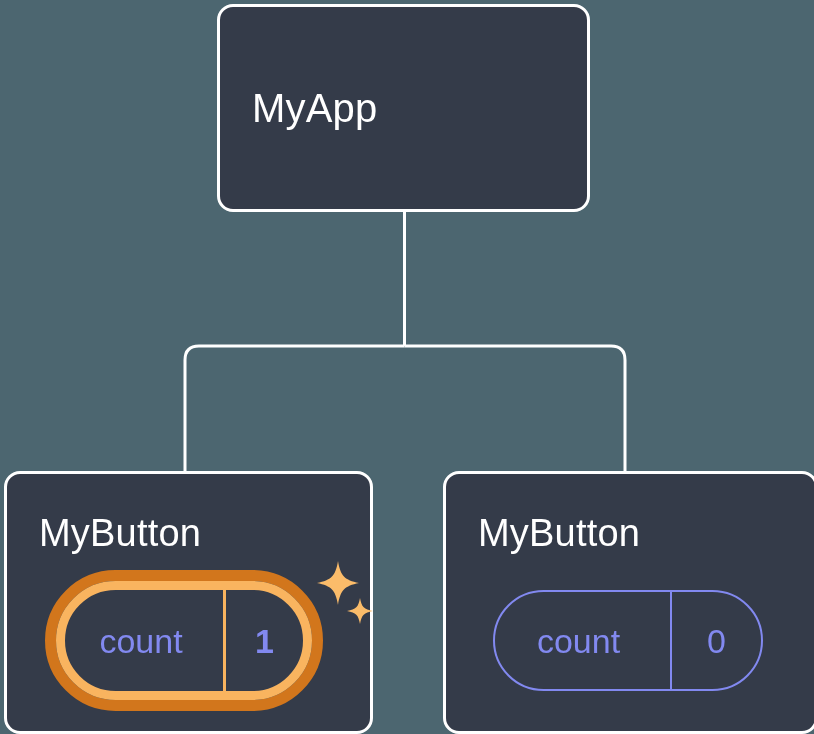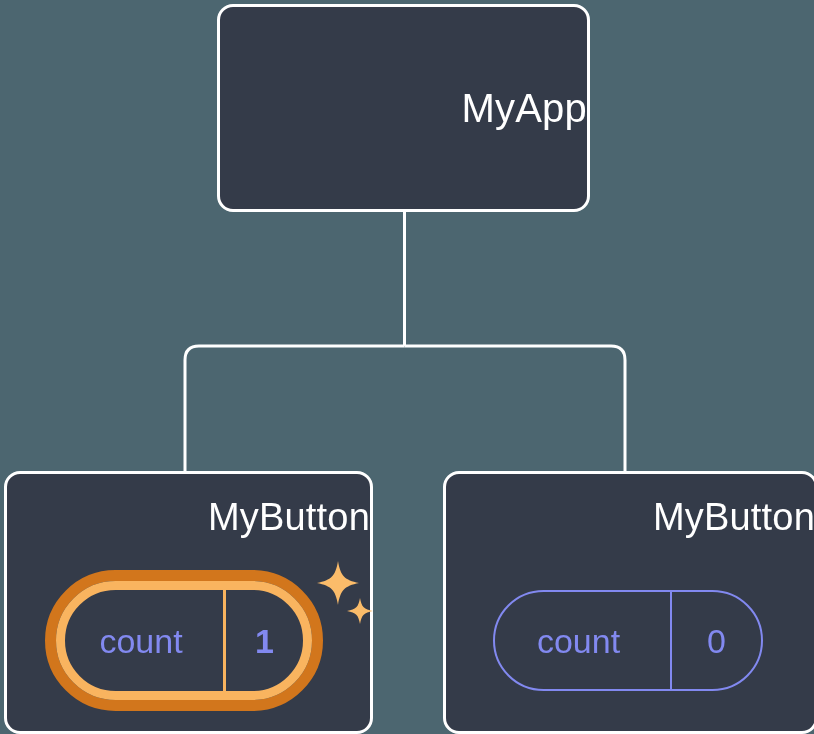--- a/index.html
+++ b/index.html
@@ -36,21 +36,21 @@
 
   
   .node {
     position: absolute;
     box-sizing: border-box;
     background: #343b49;
     border: 3px solid #ffffff;
     border-radius: 16px;
     display: flex;
     flex-direction: column;
-    align-items: flex-end;
+    align-items: flex-start;
     padding-left: 32px;
   }
 
   .node-root {
     left: 217px;
     top: 4px;
     width: 373px;
     height: 208px;
     justify-content: center;
   }
@@ -79,21 +79,21 @@
     line-height: 1;
     white-space: nowrap;
   }
 
   .node-root .node-title {
     font-size: 40px;
   }
 
   .node-left .node-title,
   .node-right .node-title {
-    margin-top: 24px;
+    margin-top: 40px;
   }
 
   
   .pill-wrap {
     position: absolute;
     display: flex;
     align-items: center;
     justify-content: flex-start;
   }
 

